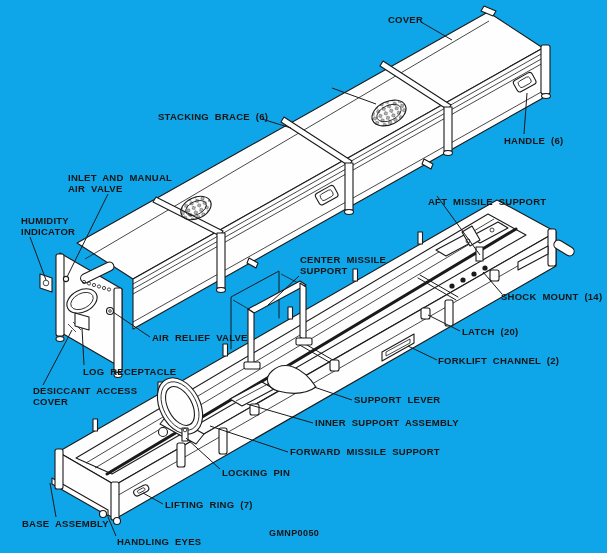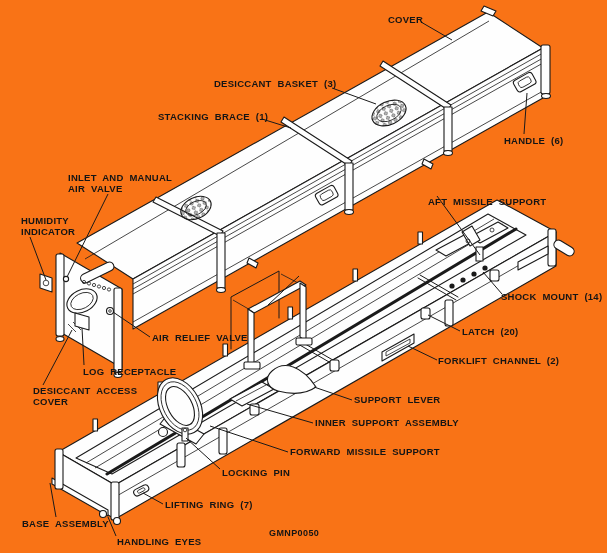--- a/index.html
+++ b/index.html
@@ -1,17 +1,17 @@
 <!DOCTYPE html>
 <html><head>
 <meta charset="utf-8">
 <style>
   html,body{margin:0;padding:0;background:#e8e8e8;}
   .stage{
-    position:relative;width:607px;height:553px;background:#f97316;
+    position:relative;width:607px;height:553px;background:#0ea5e9;
     font-family:"Liberation Sans", sans-serif;overflow:hidden;
   }
   .stage svg{position:absolute;left:0;top:0;}
   .lbl{
     position:absolute;color:#151515;
     font:700 9.5px/11px "Liberation Sans", sans-serif;
     letter-spacing:.25px;word-spacing:3px;white-space:pre-line;
   }
   .code{font:700 9px "Liberation Sans", sans-serif;letter-spacing:.4px;}
   .f{fill:#fefefe;stroke:#1a1a1a;stroke-width:1.1;stroke-linejoin:round;}
@@ -250,28 +250,29 @@
     <line class="ldr" x1="313" y1="423" x2="247" y2="404"></line>
     <line class="ldr" x1="288" y1="452" x2="210" y2="426"></line>
     <line class="ldr" x1="220" y1="469" x2="186" y2="438"></line>
     <line class="ldr" x1="163" y1="504" x2="143" y2="493"></line>
     <line class="ldr" x1="56" y1="517" x2="50" y2="483"></line>
     <line class="ldr" x1="116" y1="536" x2="108" y2="517"></line>
   </g>
 </svg>
 
 <div class="lbl" style="left:388px;top:14px">COVER</div>
-<div class="lbl" style="left:214px;top:78px">DESICCANT BASKET (3)</div>
-<div class="lbl" style="left:158px;top:111px">STACKING BRACE (1)</div>
+<div class="lbl" style="left:158px;top:111px">STACKING BRACE (6)</div>
 <div class="lbl" style="left:504px;top:135px">HANDLE (6)</div>
 <div class="lbl" style="left:68px;top:172px">INLET AND MANUAL
 AIR VALVE</div>
 <div class="lbl" style="left:21px;top:215px">HUMIDITY
 INDICATOR</div>
 <div class="lbl" style="left:428px;top:196px">AFT MISSILE SUPPORT</div>
+<div class="lbl" style="left:300px;top:254px">CENTER MISSILE
+SUPPORT</div>
 <div class="lbl" style="left:501px;top:291px">SHOCK MOUNT (14)</div>
 <div class="lbl" style="left:462px;top:326px">LATCH (20)</div>
 <div class="lbl" style="left:438px;top:355px">FORKLIFT CHANNEL (2)</div>
 <div class="lbl" style="left:152px;top:332px">AIR RELIEF VALVE</div>
 <div class="lbl" style="left:83px;top:366px">LOG RECEPTACLE</div>
 <div class="lbl" style="left:33px;top:385px">DESICCANT ACCESS
 COVER</div>
 <div class="lbl" style="left:354px;top:394px">SUPPORT LEVER</div>
 <div class="lbl" style="left:315px;top:417px">INNER SUPPORT ASSEMBLY</div>
 <div class="lbl" style="left:290px;top:446px">FORWARD MISSILE SUPPORT</div>

